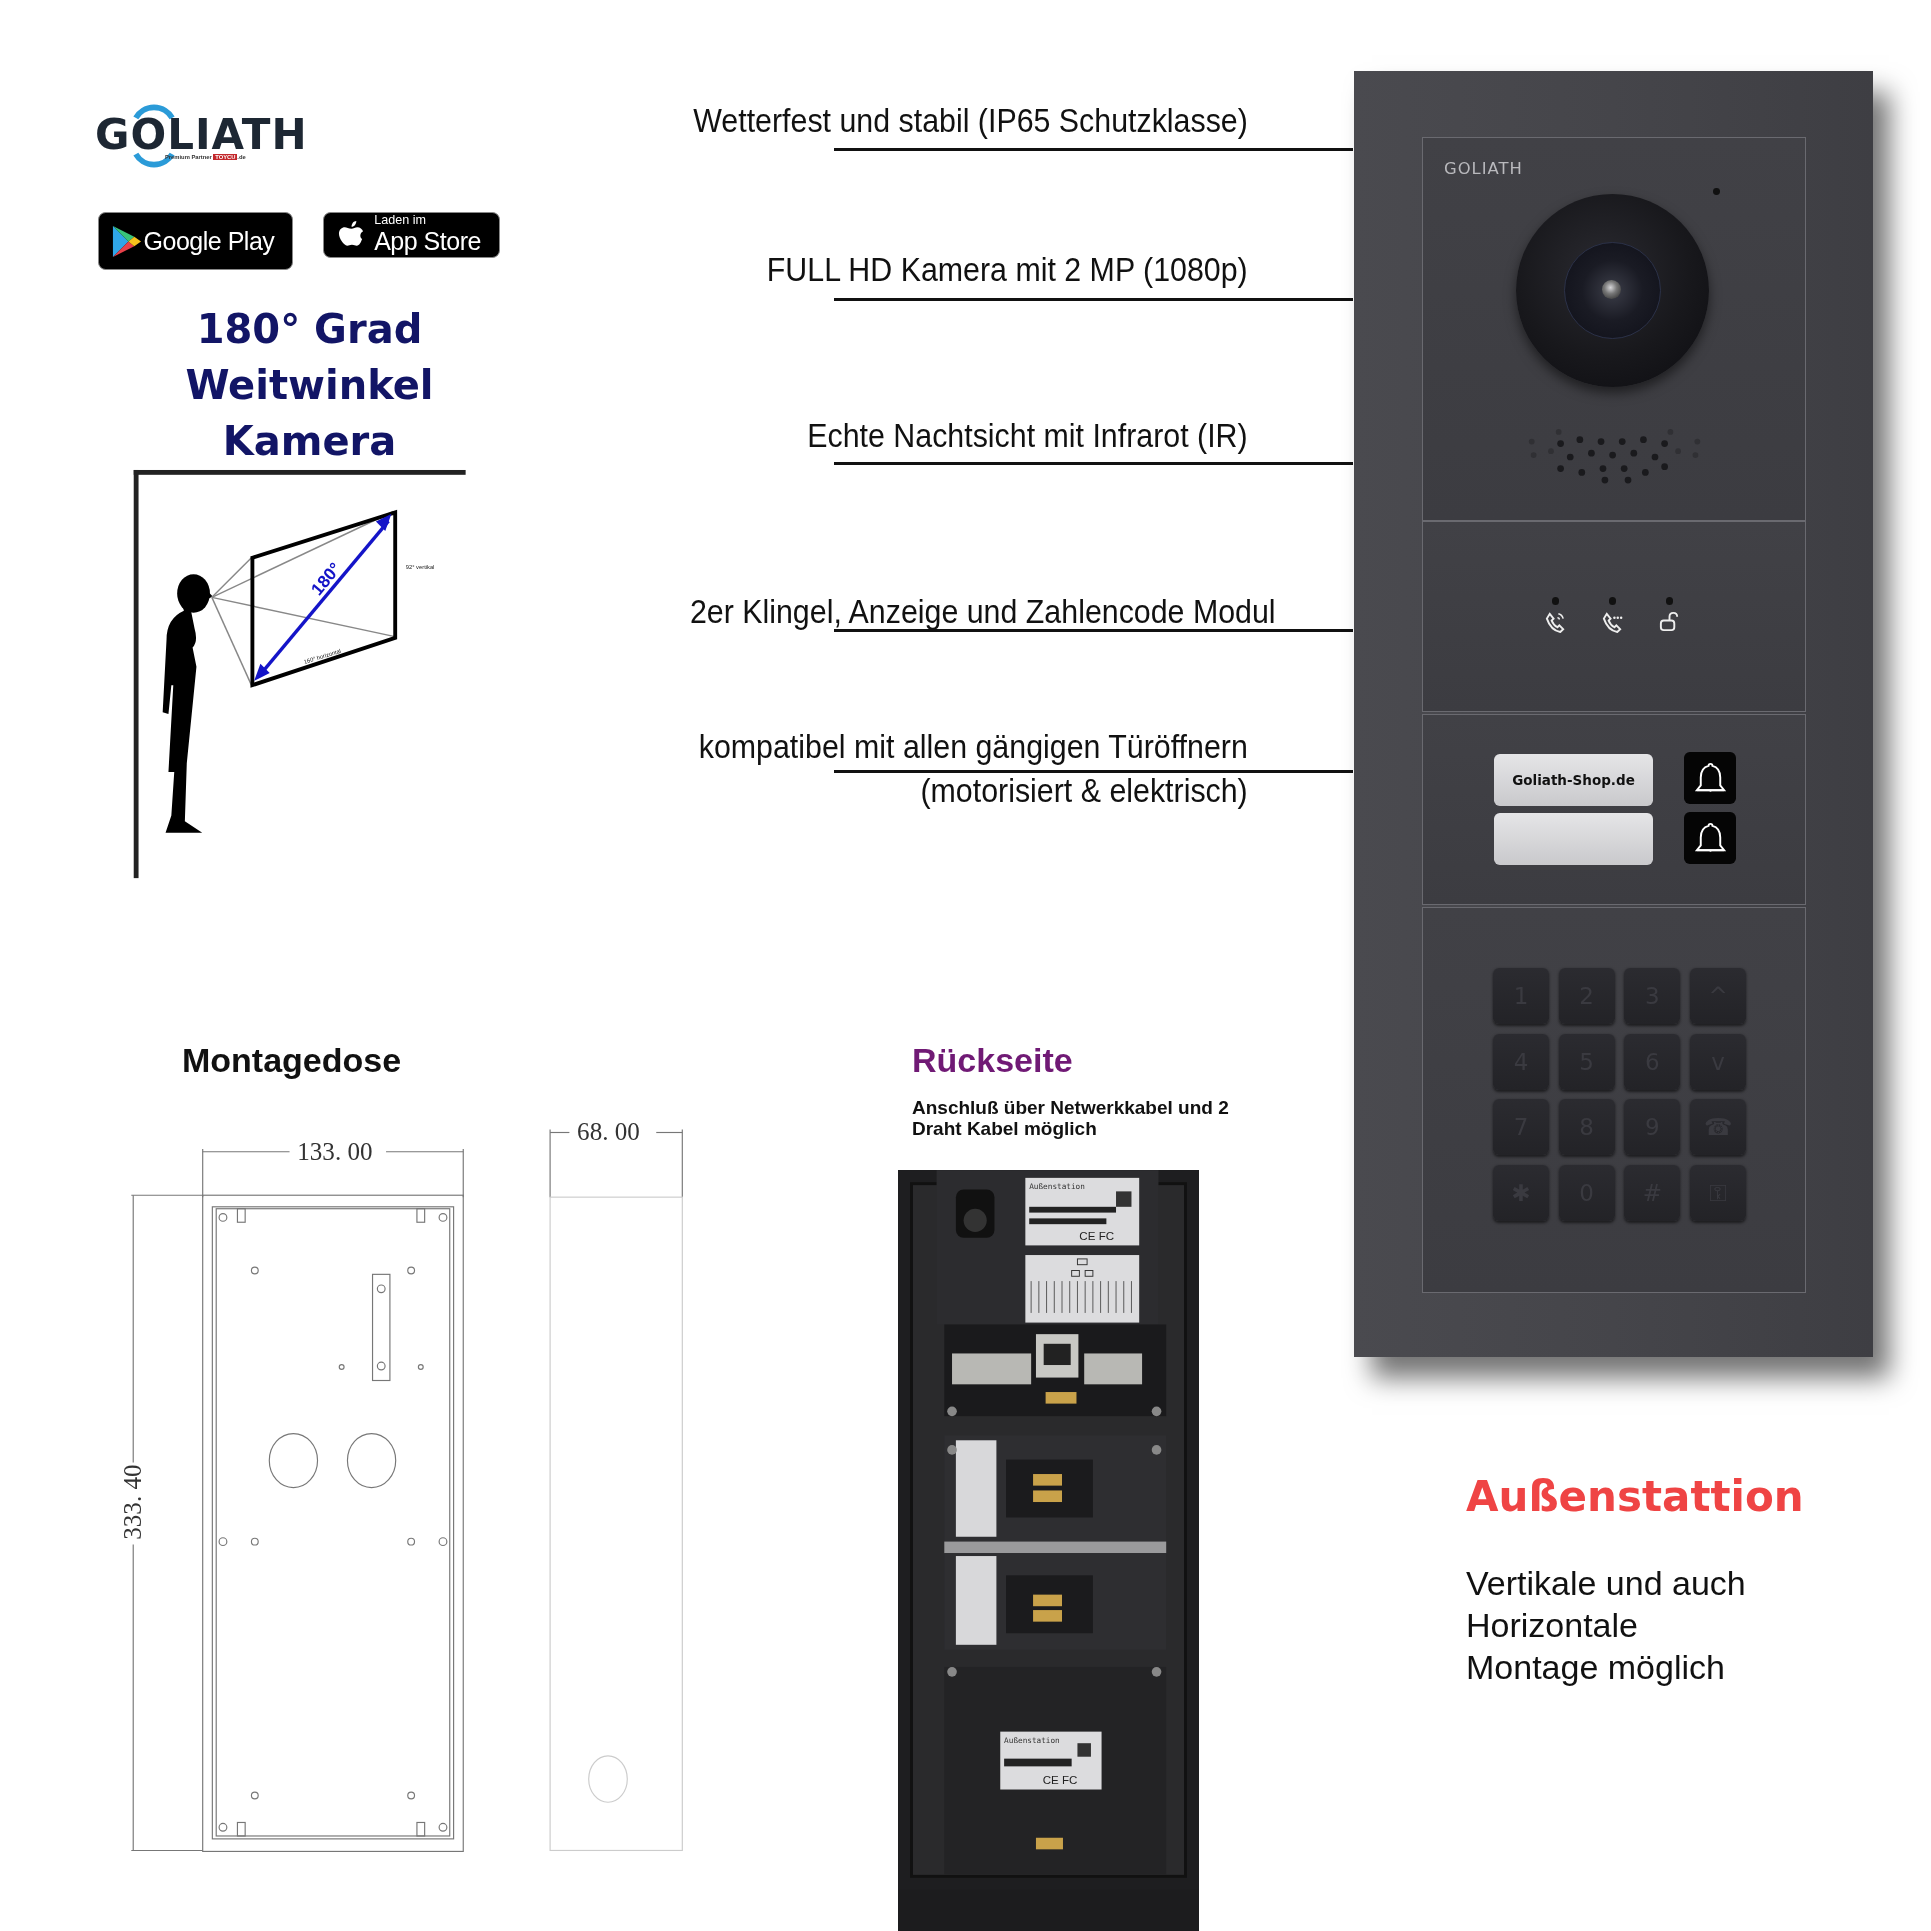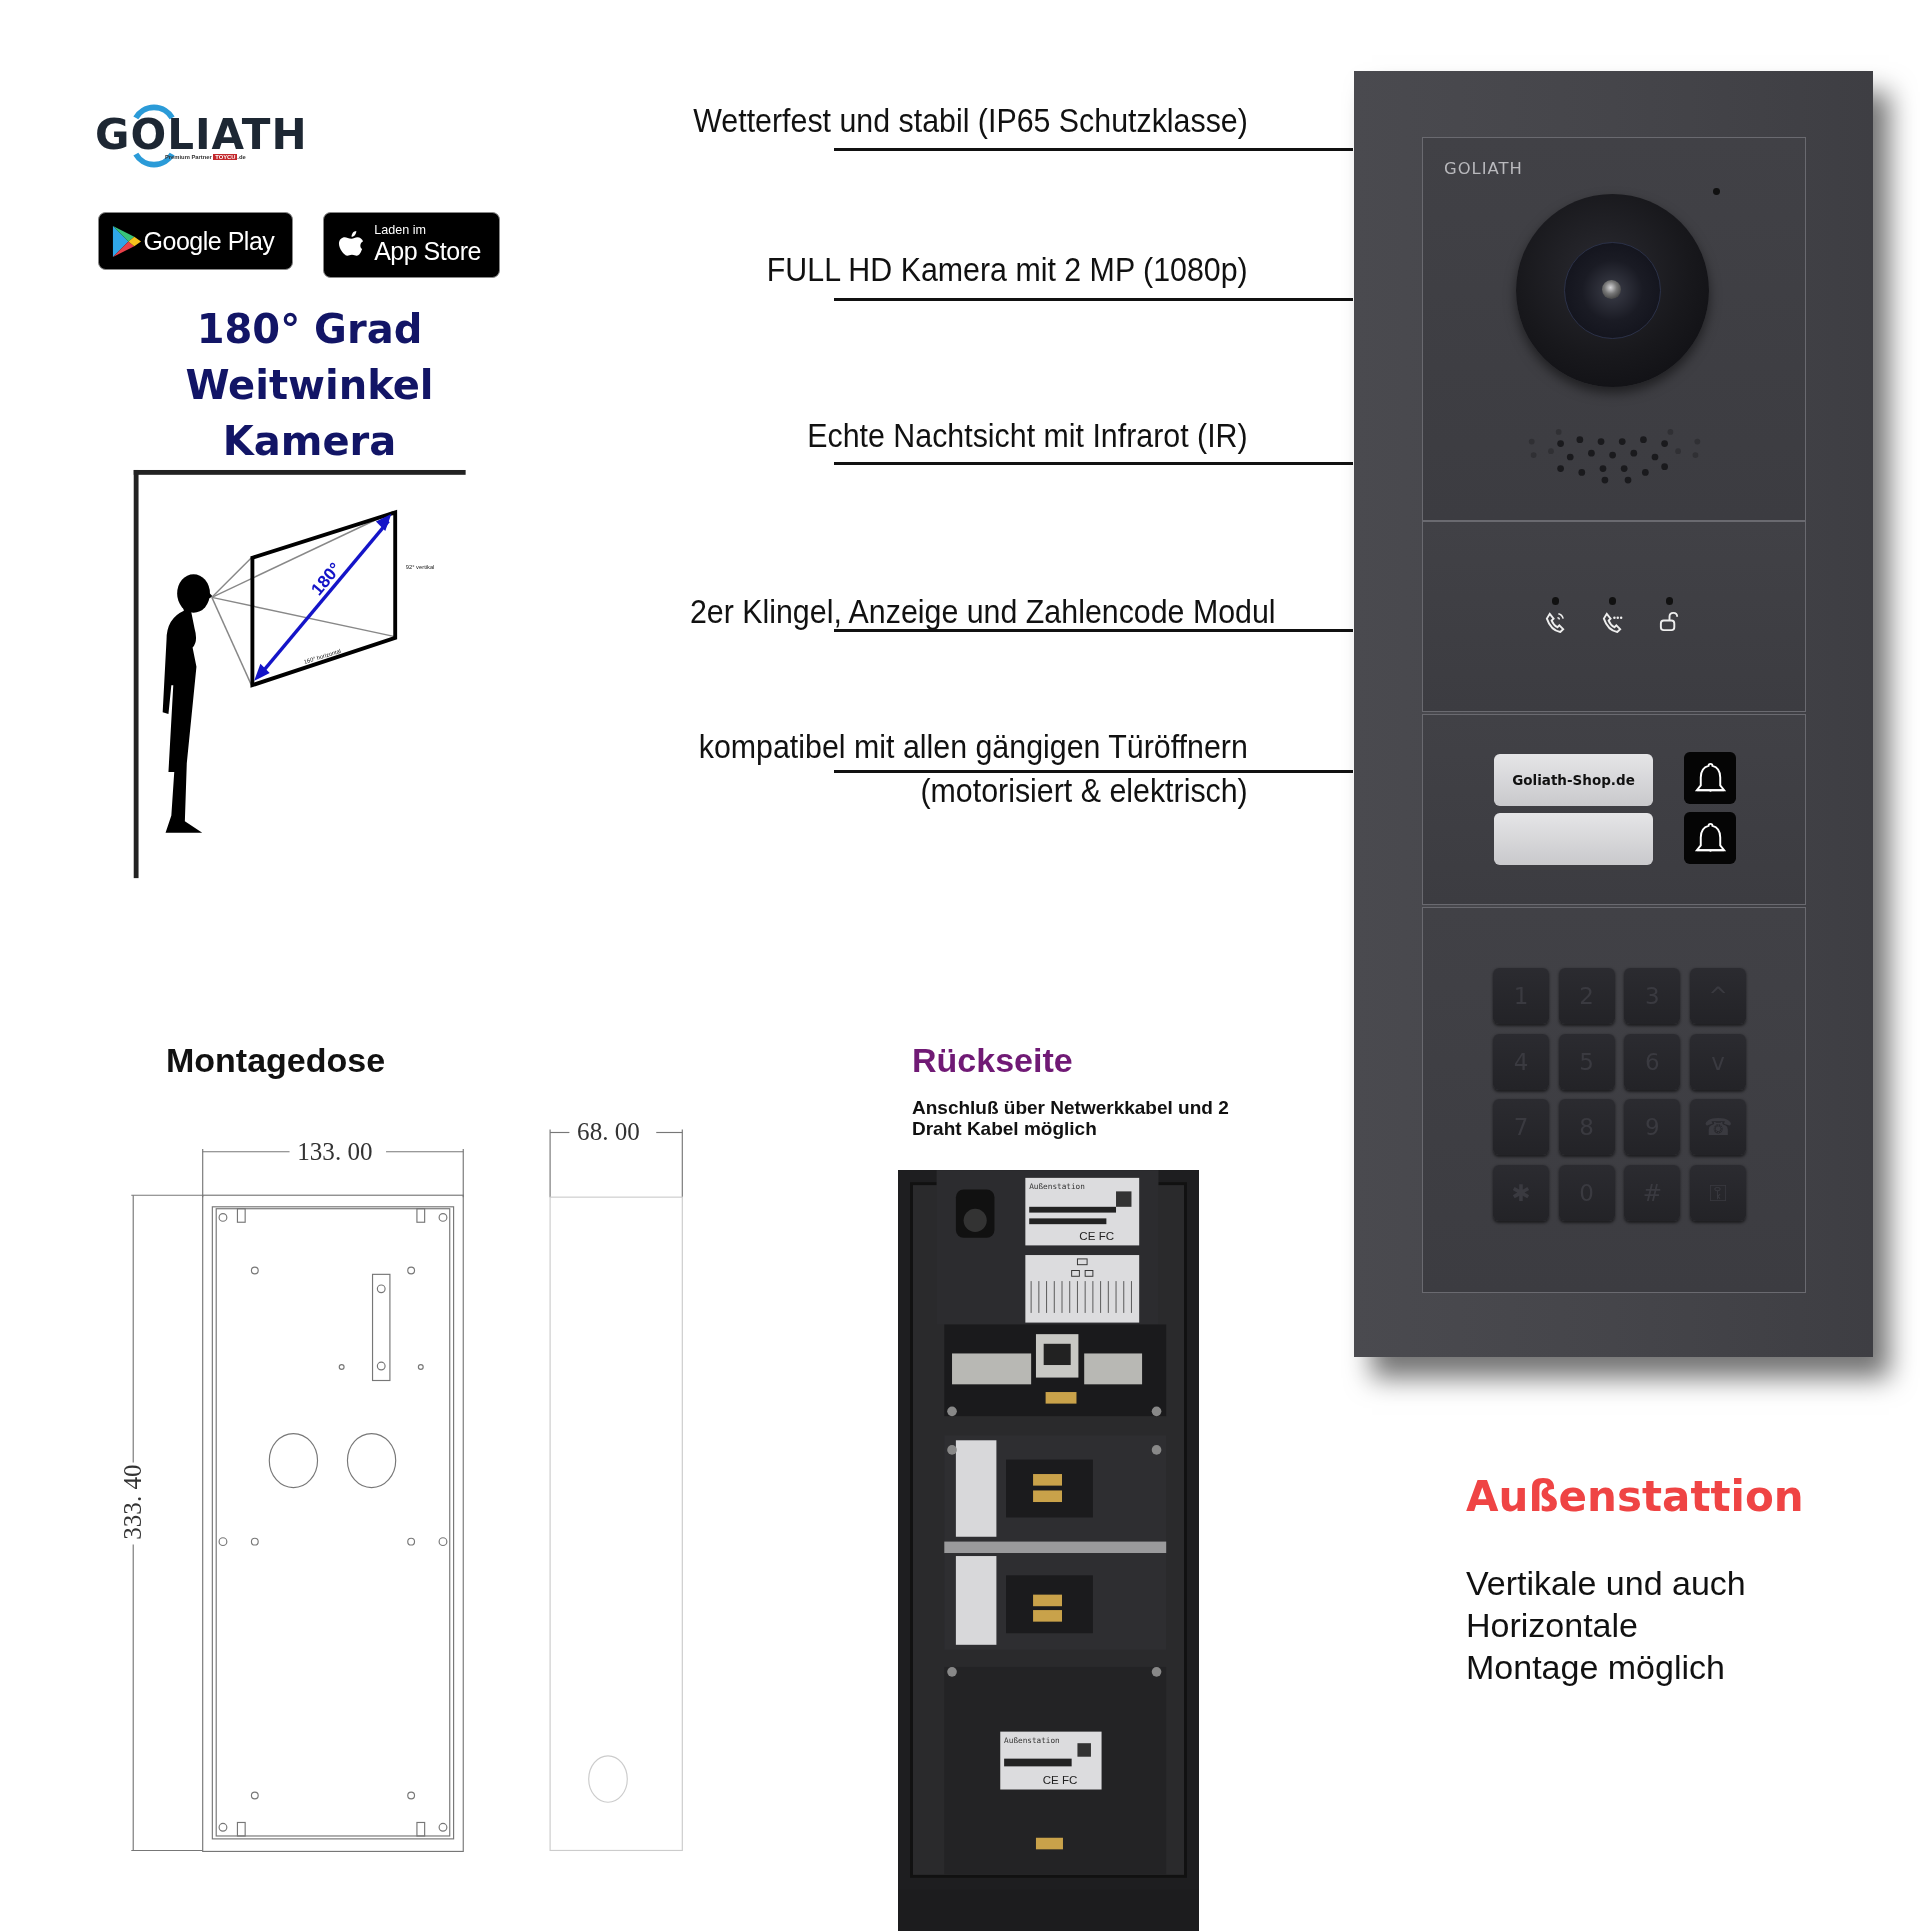--- a/index.html
+++ b/index.html
@@ -8,21 +8,21 @@
 
   
   .logo{left:95px;top:104px;width:193px;height:68px;}
   .logo-word{position:absolute;left:0;top:5.8px;font-family:"DejaVu Sans",sans-serif;font-weight:bold;font-size:42px;letter-spacing:1px;color:#1d2733;}
   .logo-sub{position:absolute;left:70px;top:50px;font-size:5.8px;font-weight:bold;color:#333;white-space:nowrap;}
   .logo-sub .toy{background:#c3272b;color:#fff;padding:0 1.9px;}
 
   
   .badge{background:#000;border-radius:7.7px;border:1.9px solid #888;color:#fff;display:flex;align-items:center;box-sizing:border-box;}
   .badge-gp{left:98px;top:212px;width:195px;height:58px;padding-left:11.6px;}
-  .badge-as{left:323px;top:212px;width:177px;height:66px;padding-left:13.5px;}
+  .badge-as{left:323px;top:212px;width:177px;height:46px;padding-left:13.5px;}
   .badge .big{font-size:25px;letter-spacing:-0.5px;}
   .badge .small{font-size:12.6px;display:block;line-height:12.6px;}
   .badge .stack{display:flex;flex-direction:column;margin-left:9.7px;}
 
   
   .wide-title{left:97px;top:301px;width:425px;text-align:center;color:#121566;font-family:"DejaVu Sans",sans-serif;font-weight:bold;font-size:40px;line-height:56px;}
 
   
   .fov{left:126px;top:463px;width:357px;height:425px;}
 
@@ -53,21 +53,21 @@
   .bell1{top:37px;}
   .bell2{top:97px;}
   .keypad{position:absolute;left:70px;top:60px;width:253px;height:253px;display:grid;grid-template-columns:repeat(4,56px);grid-template-rows:repeat(4,56px);gap:9.7px;}
   .key{background:linear-gradient(180deg,#2b2b30,#232327);border-radius:5.8px;box-shadow:0 1.9px 2.9px rgba(0,0,0,0.55);display:flex;align-items:center;justify-content:center;color:#3a3a40;font-size:23px;font-family:"DejaVu Sans",sans-serif;}
 
   
   .aussen-title{left:1466px;top:1472px;font-family:"DejaVu Sans",sans-serif;font-weight:bold;font-size:42px;color:#ef4444;}
   .aussen-body{left:1466px;top:1562px;font-family:"Liberation Sans",sans-serif;font-size:34px;line-height:42px;color:#111;}
 
   
-  .mont-title{left:166px;top:1041px;font-family:"Liberation Sans",sans-serif;font-weight:bold;font-size:34px;color:#111;}
+  .mont-title{left:182px;top:1041px;font-family:"Liberation Sans",sans-serif;font-weight:bold;font-size:34px;color:#111;}
   .drawing{left:106px;top:1091px;width:618px;height:772px;}
 
   
   .rueck-title{left:912px;top:1041px;font-family:"Liberation Sans",sans-serif;font-weight:bold;font-size:34px;color:#701a75;text-align:center;}
   .rueck-sub{left:912px;top:1097px;width:367px;font-family:"Liberation Sans",sans-serif;font-weight:bold;font-size:19px;line-height:21px;color:#111;}
   .rueck-photo{left:898px;top:1170px;width:301px;height:871px;background:#1c1c1e;}
 </style>
 </head>
 <body>
 

